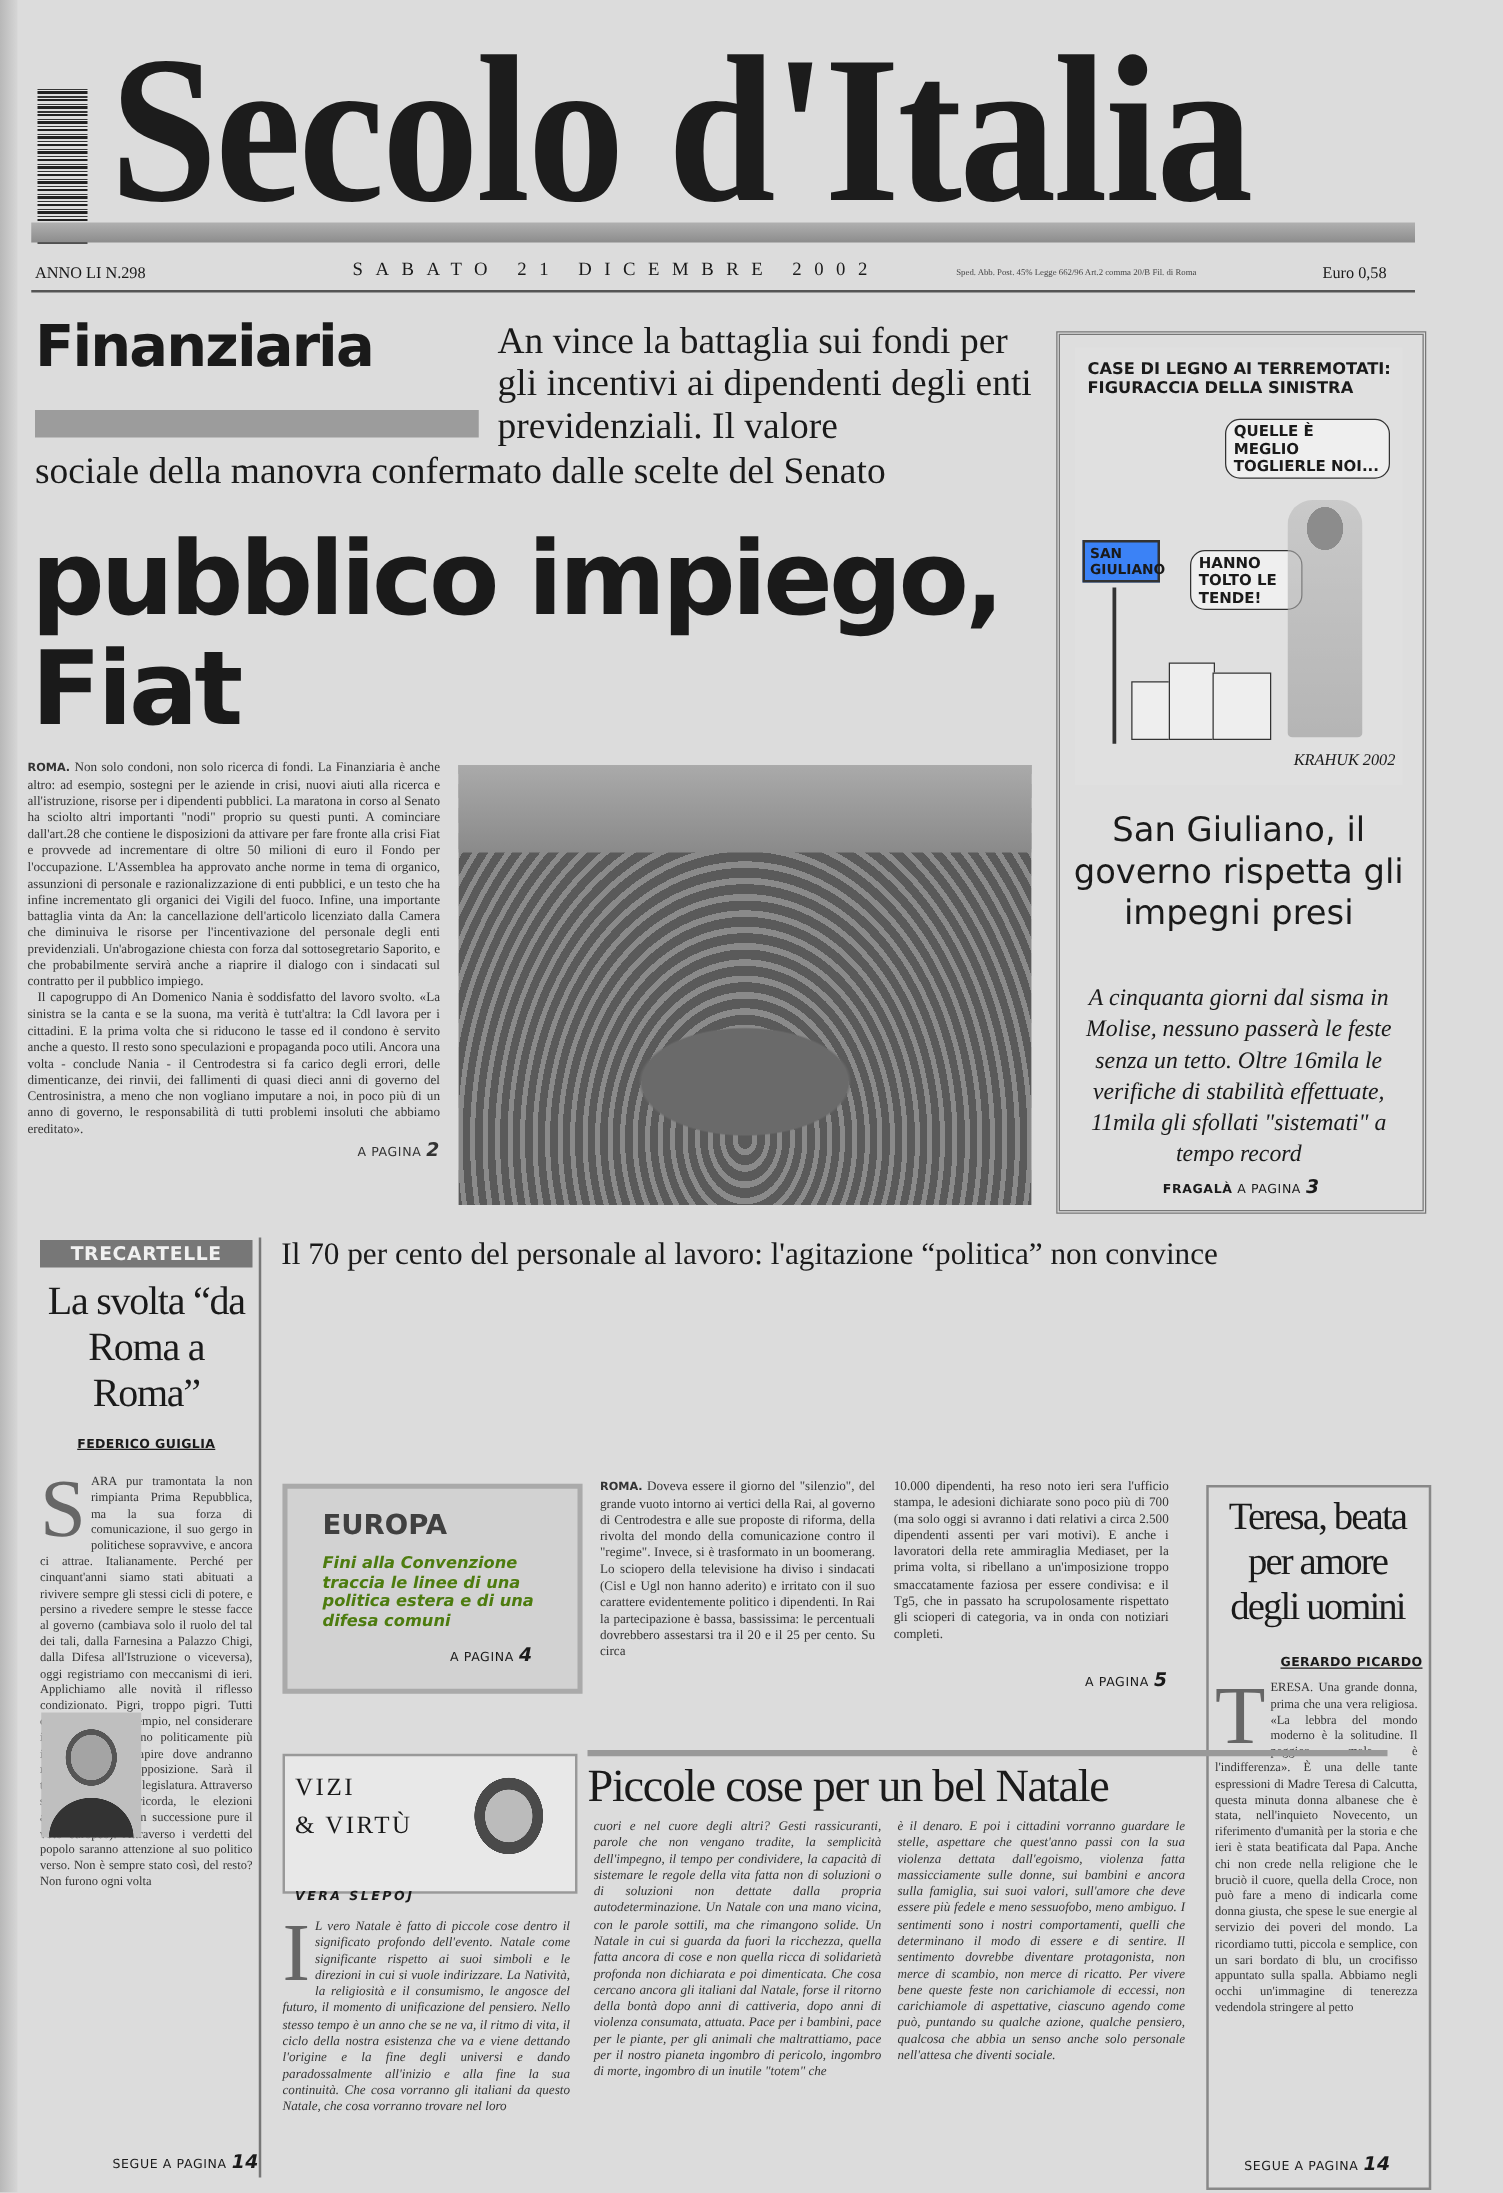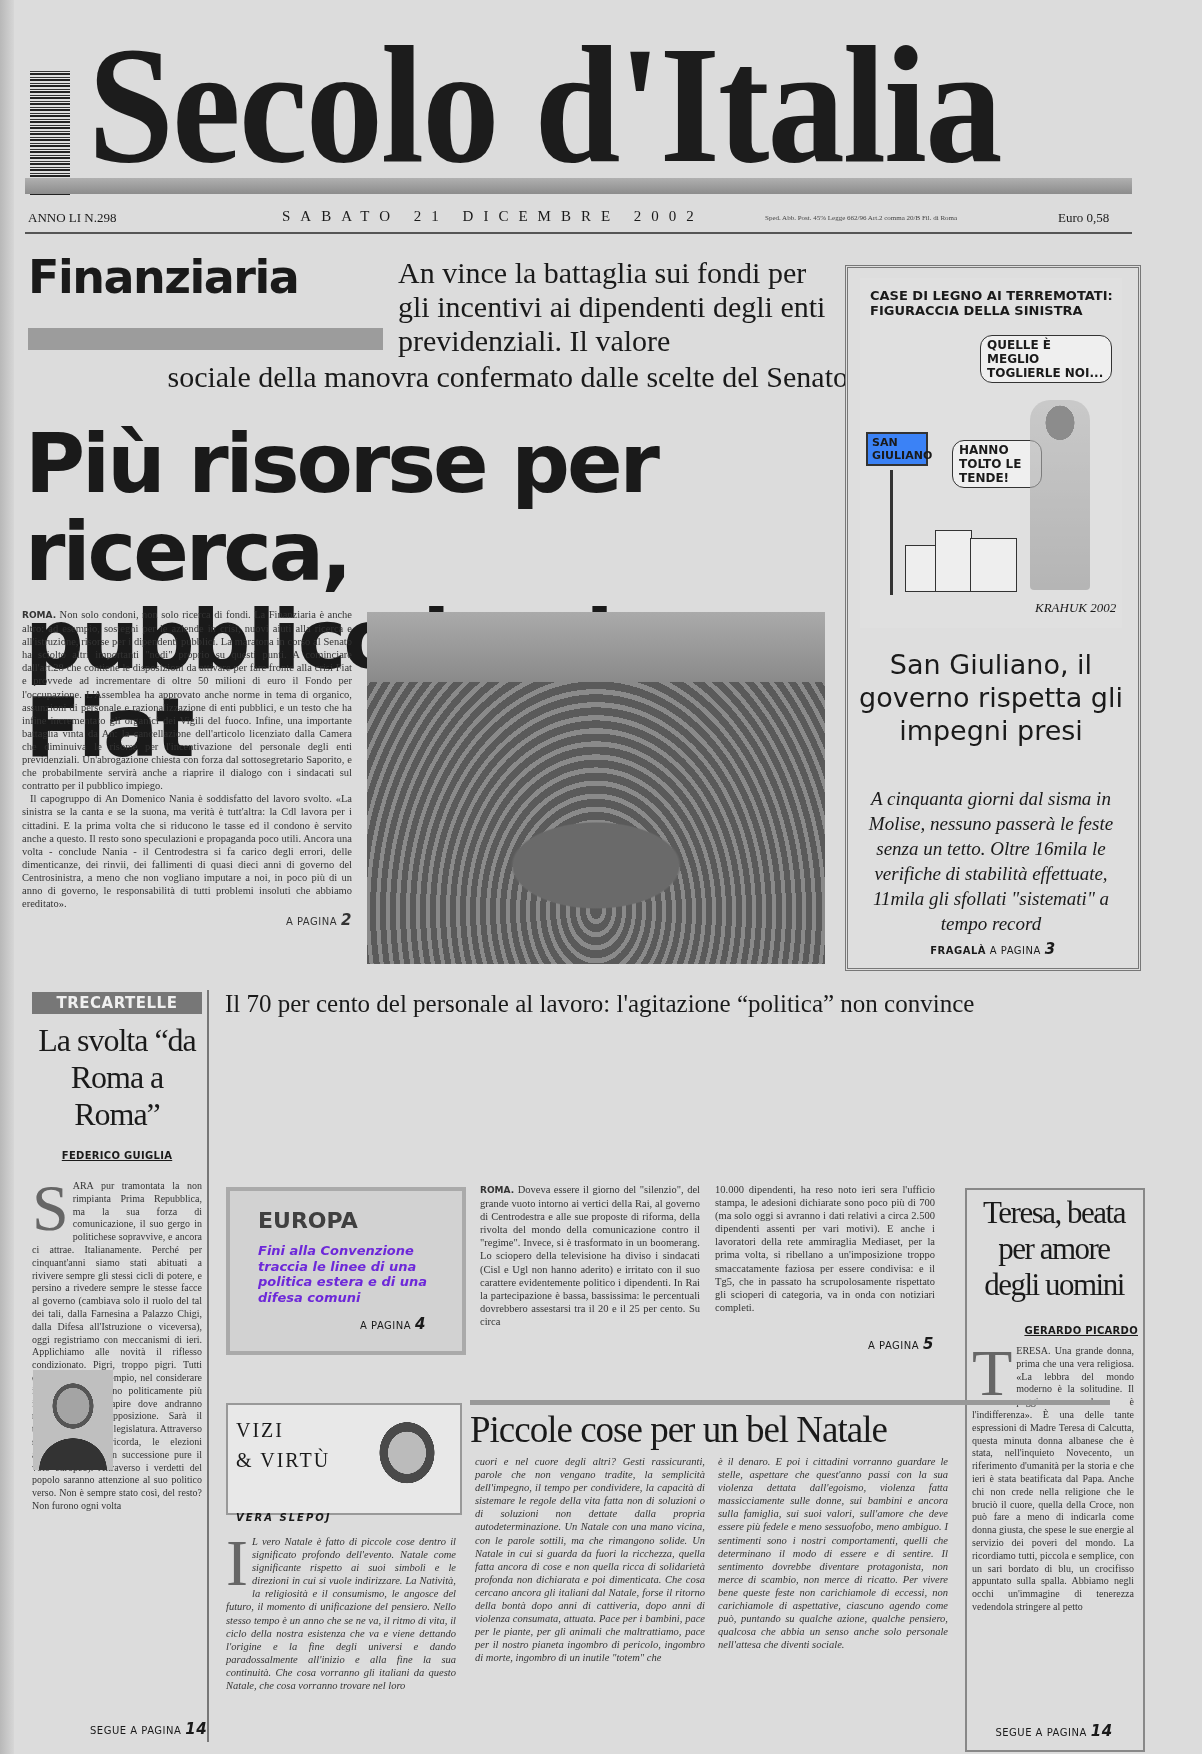--- a/index.html
+++ b/index.html
@@ -14,21 +14,21 @@
   .rule-thick{left:25px;top:178px;width:1107px;height:16px;background:linear-gradient(180deg,#b0b0b0,#8c8c8c);}
   .infobar{left:25px;top:206px;width:1107px;height:26px;border-bottom:2px solid #555;}
   .anno{left:28px;top:210px;font-size:13px;}
   .date{left:282px;top:208px;font-size:15px;letter-spacing:10px;}
   .sped{left:765px;top:214px;font-size:7px;color:#444;}
   .price{left:1058px;top:210px;font-size:13px;}
   
   .kicker{left:28px;top:250px;font-size:46px;font-weight:900;letter-spacing:-1.5px;}
   .kicker-bar{left:28px;top:328px;width:355px;height:22px;background:#9c9c9c;}
   .deck{left:398px;top:256px;width:430px;font-size:30px;line-height:34px;}
-  .deck2{left:28px;top:360px;width:820px;font-size:30px;line-height:34px;text-align:right;}
+  .deck2{left:28px;top:360px;width:820px;font-size:30px;line-height:34px;}
   .headline{left:25px;top:420px;width:820px;font-size:82px;line-height:88px;font-weight:900;letter-spacing:-3px;}
   .body-text{font-size:10.5px;line-height:13.1px;text-align:justify;color:#333;}
   .lede{left:22px;top:608px;width:330px;}
   .apagina{font-size:10px;letter-spacing:.5px;}
   .apagina b{font-size:15px;font-style:italic;margin-left:4px;}
   .photo{left:367px;top:612px;width:458px;height:352px;background:
      radial-gradient(ellipse 60% 40% at 50% 72%,#6a6a6a 0 30%,transparent 31%),
      repeating-radial-gradient(ellipse at 50% 85%,#5a5a5a 0 6px,#8a8a8a 6px 10px),
      linear-gradient(#999,#777);}
   .photo::after{content:"";position:absolute;left:0;top:0;right:0;height:70px;background:linear-gradient(#aaa,#8a8a8a);}
@@ -48,21 +48,21 @@
   .trec-label{left:32px;top:992px;width:170px;height:22px;background:#777;color:#f0f0f0;font-weight:bold;font-size:15px;text-align:center;line-height:22px;letter-spacing:.5px;}
   .trec-title{left:32px;top:1022px;width:170px;text-align:center;font-size:32px;line-height:37px;letter-spacing:-1px;}
   .byline{font-size:10px;font-weight:bold;text-decoration:underline;letter-spacing:.3px;}
   .trec-text{left:32px;top:1180px;width:170px;font-size:10px;line-height:12.8px;}
   .dropcap{float:left;font-size:66px;line-height:56px;color:#666;margin:0 4px 0 0;}
   .portrait{left:33px;top:1370px;width:80px;height:100px;background:radial-gradient(ellipse 34% 30% at 50% 36%,#a4a4a4 0 60%,#555 61% 75%,transparent 76%),radial-gradient(ellipse 60% 45% at 50% 100%,#333 0 70%,transparent 71%),#bfbfbf;}
   .rai-kicker{left:225px;top:990px;width:900px;font-size:25px;}
   .rai-head{left:225px;top:1028px;width:900px;font-size:62px;line-height:66px;font-weight:bold;letter-spacing:-1.5px;}
   .europa-box{left:226px;top:1187px;width:232px;height:160px;border:4px solid #aaa;background:#d2d2d2;}
   .europa-title{left:258px;top:1208px;font-size:22px;font-weight:900;color:#404040;}
-  .europa-text{left:258px;top:1243px;width:190px;font-size:13px;line-height:15.5px;font-style:italic;font-weight:bold;color:#6d28d9;}
+  .europa-text{left:258px;top:1243px;width:190px;font-size:13px;line-height:15.5px;font-style:italic;font-weight:bold;color:#4d7c0f;}
   .europa-foot{left:360px;top:1315px;}
   .rai-col1{left:480px;top:1183px;width:220px;}
   .rai-col2{left:715px;top:1183px;width:220px;}
   .rai-foot{left:868px;top:1335px;}
   .teresa-box{left:965px;top:1188px;width:176px;height:560px;border:2px solid #888;}
   .teresa-title{left:970px;top:1195px;width:168px;text-align:center;font-size:31px;line-height:36px;letter-spacing:-1.5px;}
   .teresa-byline{left:970px;top:1325px;width:168px;text-align:right;}
   .teresa-text{left:972px;top:1345px;width:162px;font-size:10px;line-height:12.8px;}
   .teresa-foot{left:970px;top:1722px;width:168px;text-align:center;}
   .vizi-box{left:226px;top:1403px;width:232px;height:108px;border:2px solid #999;background:#e8e8e8;}
@@ -89,21 +89,20 @@
 <div class="abs anno serif">ANNO LI N.298</div>
 <div class="abs date serif">SABATO 21 DICEMBRE 2002</div>
 <div class="abs sped serif">Sped. Abb. Post. 45% Legge 662/96 Art.2 comma 20/B Fil. di Roma</div>
 <div class="abs price serif">Euro 0,58</div>
 
 <div class="abs kicker sans">Finanziaria</div>
 <div class="abs kicker-bar"></div>
 <div class="abs deck serif">An vince la battaglia sui fondi per gli incentivi ai dipendenti degli enti previdenziali. Il valore</div>
 <div class="abs deck2 serif">sociale della manovra confermato dalle scelte del Senato</div>
 <div class="abs headline sans">
-  <div>Più risorse per ricerca,</div>
   <div>pubblico impiego, Fiat</div>
 </div>
 <div class="abs lede body-text serif">
   <b class="sans" style="font-size:9px">ROMA.</b>
   <span>Non solo condoni, non solo ricerca di fondi. La Finanziaria è anche altro: ad esempio, sostegni per le aziende in crisi, nuovi aiuti alla ricerca e all'istruzione, risorse per i dipendenti pubblici. La maratona in corso al Senato ha sciolto altri importanti "nodi" proprio su questi punti. A cominciare dall'art.28 che contiene le disposizioni da attivare per fare fronte alla crisi Fiat e provvede ad incrementare di oltre 50 milioni di euro il Fondo per l'occupazione. L'Assemblea ha approvato anche norme in tema di organico, assunzioni di personale e razionalizzazione di enti pubblici, e un testo che ha infine incrementato gli organici dei Vigili del fuoco. Infine, una importante battaglia vinta da An: la cancellazione dell'articolo licenziato dalla Camera che diminuiva le risorse per l'incentivazione del personale degli enti previdenziali. Un'abrogazione chiesta con forza dal sottosegretario Saporito, e che probabilmente servirà anche a riaprire il dialogo con i sindacati sul contratto per il pubblico impiego.</span>
   <div style="text-indent:8px">Il capogruppo di An Domenico Nania è soddisfatto del lavoro svolto. «La sinistra se la canta e se la suona, ma verità è tutt'altra: la Cdl lavora per i cittadini. E la prima volta che si riducono le tasse ed il condono è servito anche a questo. Il resto sono speculazioni e propaganda poco utili. Ancora una volta - conclude Nania - il Centrodestra si fa carico degli errori, delle dimenticanze, dei rinvii, dei fallimenti di quasi dieci anni di governo del Centrosinistra, a meno che non vogliano imputare a noi, in poco più di un anno di governo, le responsabilità di tutti problemi insoluti che abbiamo ereditato».</div>
   <div style="text-align:right;margin-top:4px" class="apagina sans">
     <span>A PAGINA</span><b>2</b>
   </div>
 </div>

